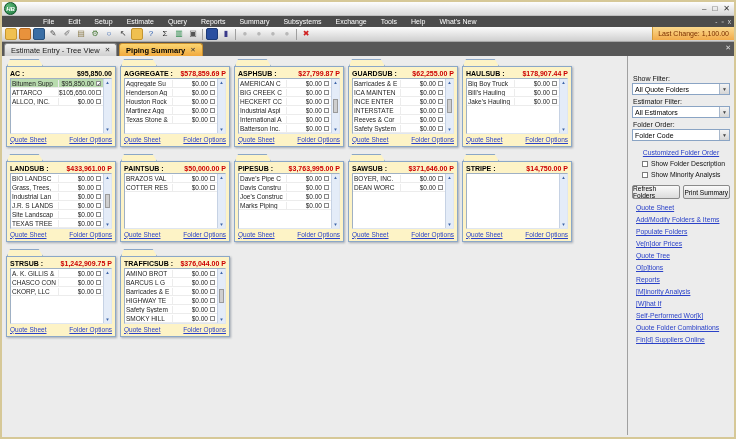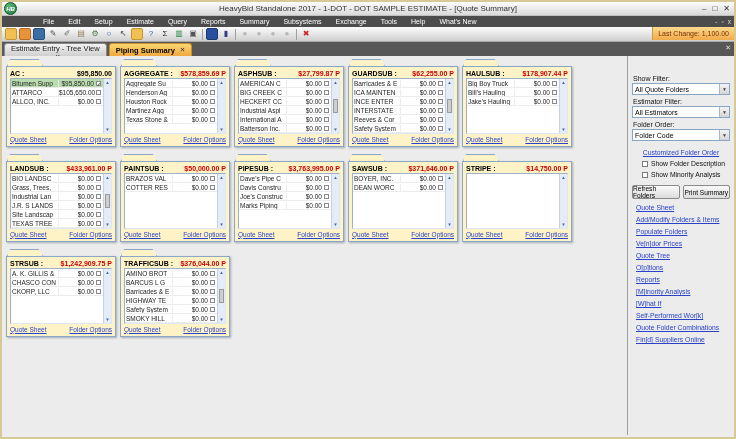--- a/index.html
+++ b/index.html
@@ -20,21 +20,21 @@
 
   
   .toolbar { height:15px; background:linear-gradient(#fcfcfc,#cfcfcf); display:flex; align-items:center; padding-left:2px; position:relative; border-bottom:1px solid #a8a8a8; }
   .tbi { width:12px; height:12px; margin:0 1px; font-size:8px; line-height:11px; text-align:center; border-radius:2px; }
   .tbsep { width:1px; height:11px; background:#9f9f9f; margin:0 2px; }
   .last-change { position:absolute; right:0; top:0; bottom:1px; background:linear-gradient(#fbda8f,#f2ab4a); border-left:1px solid #cf9b3a; color:#7a2f00; font-size:7px; display:flex; align-items:center; padding:0 5px; }
 
   
   .tabstrip { height:14px; background:#575757; display:flex; align-items:flex-end; padding-left:2px; position:relative; }
   .tab { height:13px; display:flex; align-items:center; font-size:7.5px; padding:0 6px; margin-right:2px; border-radius:3px 3px 0 0; border:1px solid #8a8a8a; border-bottom:none; }
-  .tab.inactive { background:linear-gradient(#f2f2f2,#cfcfcf); color:#222;flex-direction:column; }
+  .tab.inactive { background:linear-gradient(#f2f2f2,#cfcfcf); color:#222; }
   .tab.active { background:linear-gradient(#fbd671,#f1a93e); color:#000; font-weight:bold; border-color:#c88f2e; }
   .tab .tx { margin-left:5px; font-size:6.5px; font-weight:normal; color:#333; }
   .strip-close { position:absolute; right:3px; top:2px; color:#ddd; font-size:7px; }
 
   
   .content { position:absolute; top:54px; left:0; right:0; bottom:2px; background:#ececec; display:flex; }
   .cards-area { flex:1; padding:3px 0 0 4px; overflow:hidden; }
   .sidebar { width:107px; border-left:1px solid #a0a0a0; background:#ececec; padding:16px 4px 0 4px; }
 
   
@@ -68,21 +68,20 @@
   .sb-check .box { width:6px; height:6px; border:1px solid #7a7a7a; background:#fff; margin-right:3px; }
   .sb-btnrow { display:flex; gap:3px; margin-top:7px; }
   .sb-btn { flex:1; height:14px; background:linear-gradient(#fafafa,#dcdcdc); border:1px solid #8a8a8a; border-radius:2px; font-size:6.6px; display:flex; align-items:center; justify-content:center; }
   .sb-links { margin-top:2px; }
 </style>
 </head>
 <body>
 
 <div class="titlebar">
   <div class="logo">HB</div>
-  <div class="title-text">HeavyBid Standalone 2017 - 1-DOT - DOT SAMPLE ESTIMATE  - [Quote Summary]</div>
   <div class="win-btns">
     <span>–</span>
     <span>□</span>
     <span>✕</span>
   </div>
 </div>
 
 <div class="menubar" id="menubar">
   <span class="mi">File</span>
     <span class="mi">Edit</span>

